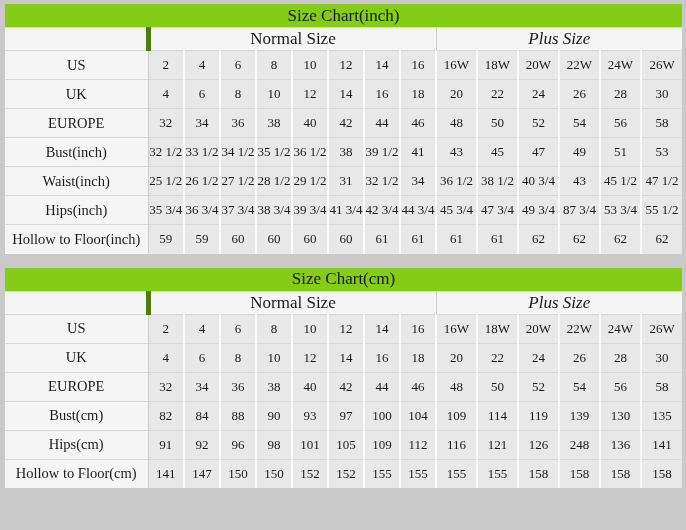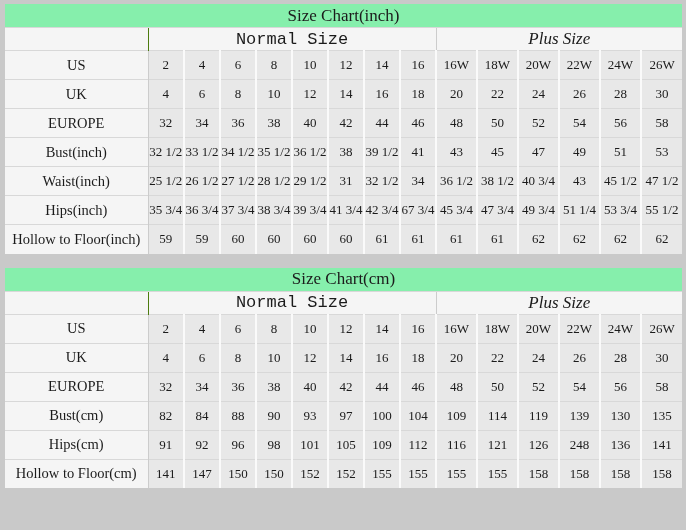--- a/index.html
+++ b/index.html
@@ -27,31 +27,31 @@
   .size-table td, .size-table th {
     padding: 0;
     margin: 0;
     text-align: center;
     vertical-align: middle;
     white-space: nowrap;
     overflow: hidden;
     font-weight: normal;
   }
   .title-cell {
-    background: #86efac;
+    background: #84cc16;
     font-size: 17px;
     height: 23px;
   }
   .group-row td {
     background: #f5f5f5;
     font-size: 17px;
     height: 22px;
     border-top: 1px solid #d8d8d8;
   }
-  .group-normal { border-left: 1px solid #4d7c0f; font-family: Liberation Mono, monospace; }
+  .group-normal { border-left: 5px solid #4d7c0f; }
   .group-plus   { border-left: 1px solid #cccccc; font-style: italic; }
   .data-row { height: 29px; }
   .label-cell {
     background: #f5f5f5;
     font-size: 14.5px;
     border-top: 1px solid #d8d8d8;
   }
   .data-cell {
     background: #e8e8e8;
     font-size: 13px;
@@ -178,25 +178,25 @@
         </tr>
         <tr class="data-row">
           <th class="label-cell">Hips(inch)</th>
           <td class="data-cell first">35 3/4</td>
           <td class="data-cell">36 3/4</td>
           <td class="data-cell">37 3/4</td>
           <td class="data-cell">38 3/4</td>
           <td class="data-cell">39 3/4</td>
           <td class="data-cell">41 3/4</td>
           <td class="data-cell">42 3/4</td>
-          <td class="data-cell">67 3/4</td>
+          <td class="data-cell">44 3/4</td>
           <td class="data-cell">45 3/4</td>
           <td class="data-cell">47 3/4</td>
           <td class="data-cell">49 3/4</td>
-          <td class="data-cell">51 1/4</td>
+          <td class="data-cell">87 3/4</td>
           <td class="data-cell">53 3/4</td>
           <td class="data-cell">55 1/2</td>
         </tr>
         <tr class="data-row">
           <th class="label-cell">Hollow to Floor(inch)</th>
           <td class="data-cell first">59</td>
           <td class="data-cell">59</td>
           <td class="data-cell">60</td>
           <td class="data-cell">60</td>
           <td class="data-cell">60</td>

